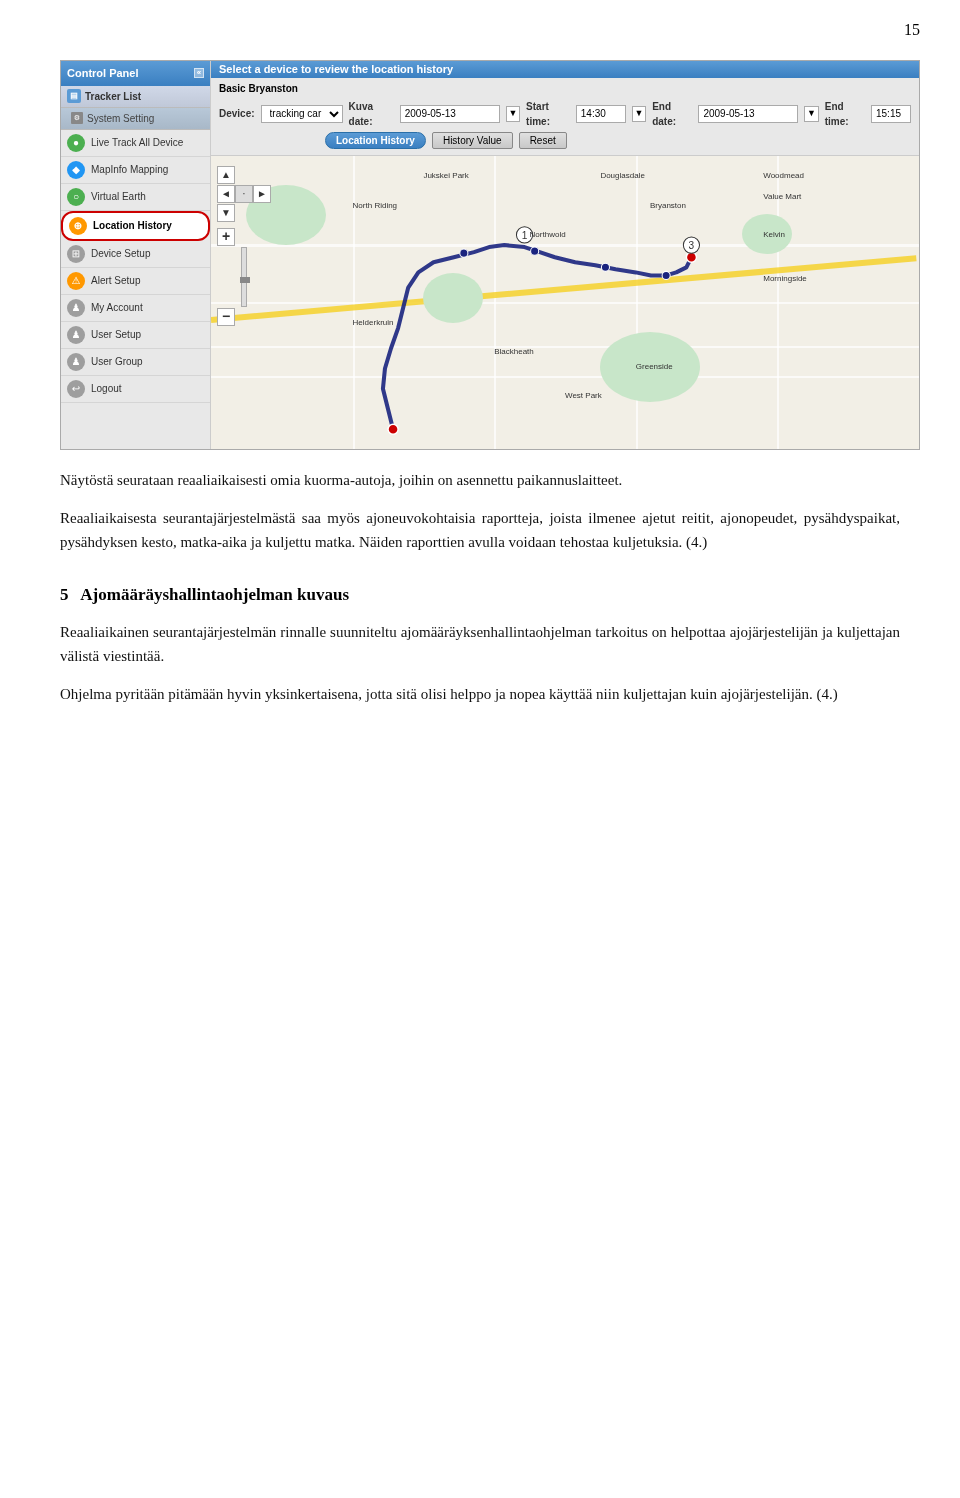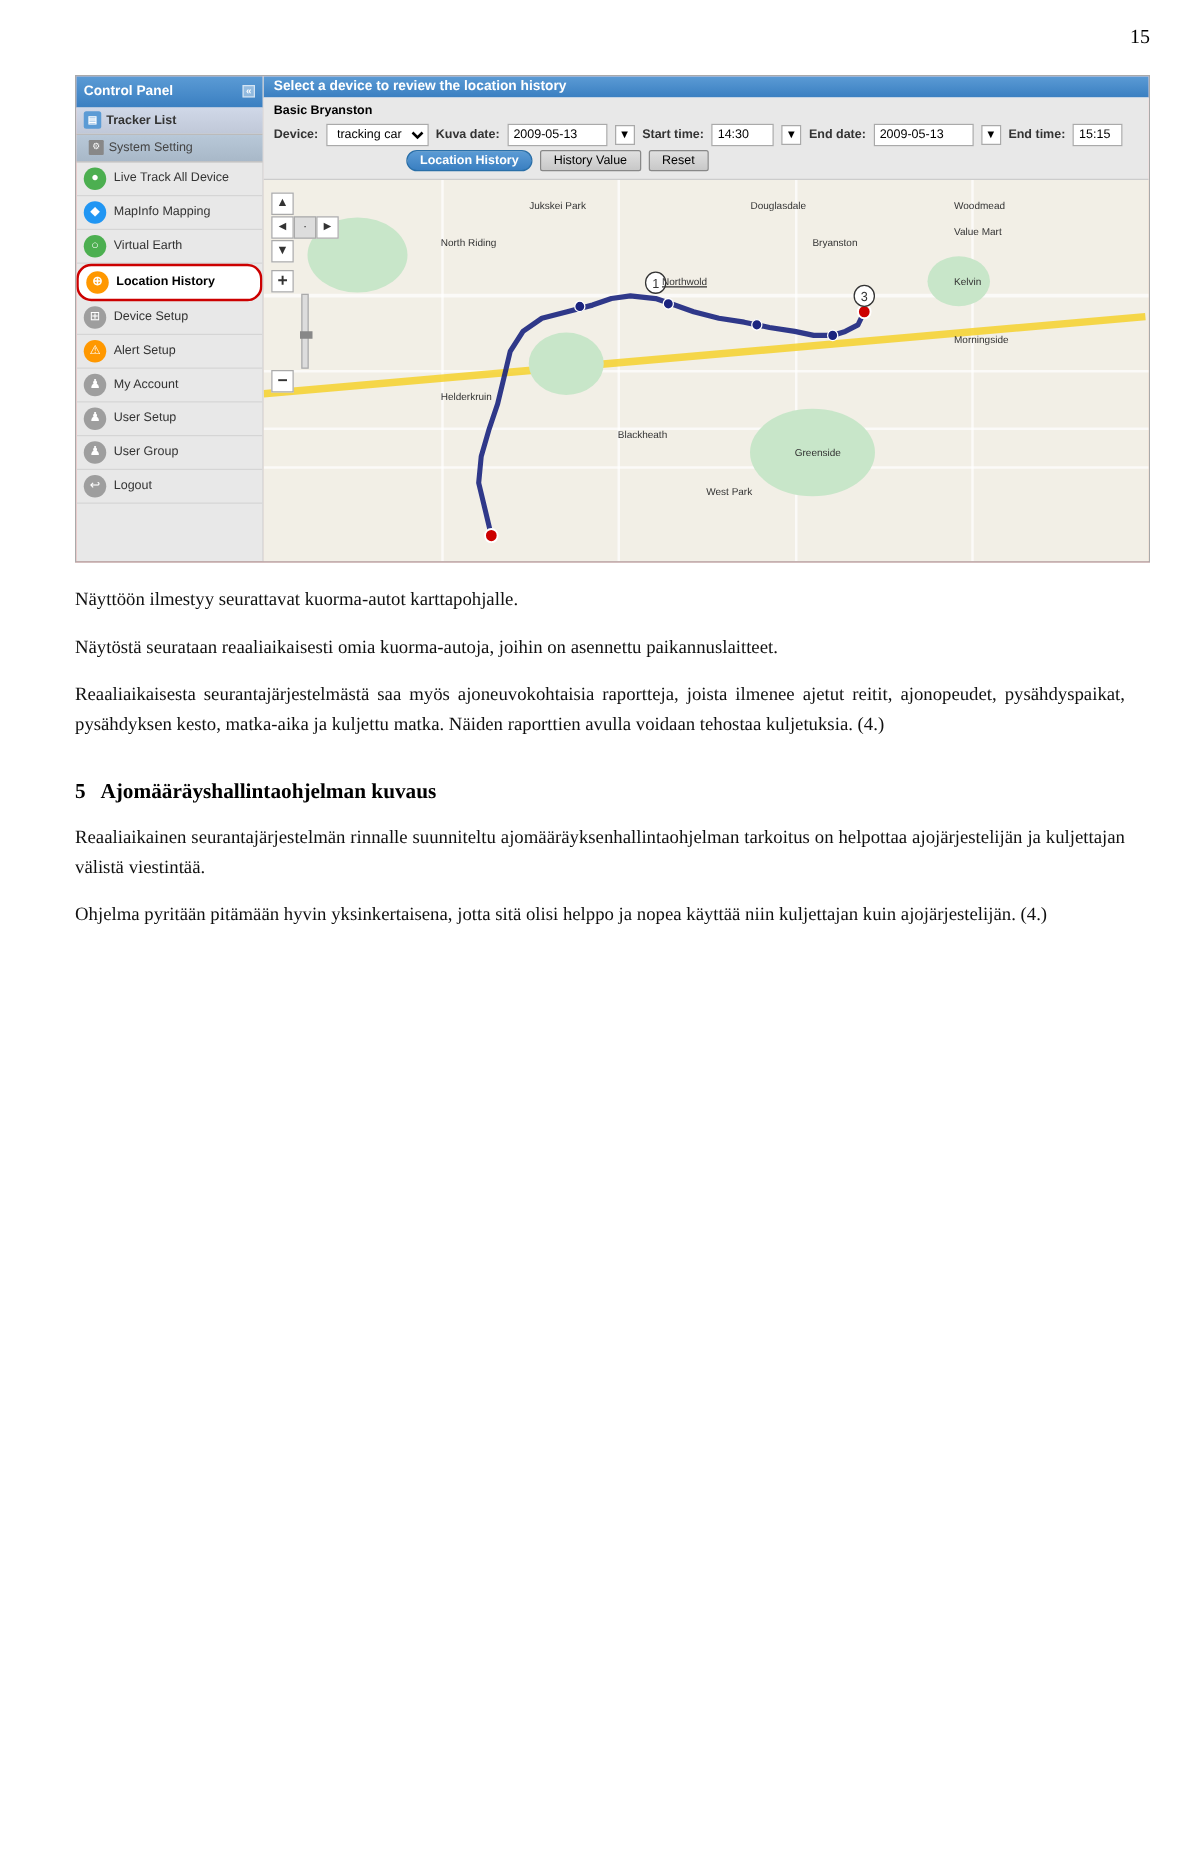--- a/index.html
+++ b/index.html
@@ -35,21 +35,21 @@
       margin-bottom: 18px;
       border: none;
     }
 
     
     .ui-mockup {
       display: flex;
       width: 860px;
       height: 390px;
       border: 1px solid #aaa;
-      background: #fca5a5;
+      background: #14b8a6;
       font-family: Arial, sans-serif;
       font-size: 11px;
       overflow: hidden;
     }
 
     
     .sidebar {
       width: 150px;
       min-width: 150px;
       background: #e8e8e8;
@@ -219,21 +219,21 @@
       font-size: 10px;
       height: 18px;
     }
 
     .control-input {
       background: white;
       border: 1px solid #aaa;
       padding: 1px 4px;
       font-size: 10px;
       height: 18px;
-      width: 80px;
+      width: 100px;
     }
 
     .date-btn {
       width: 16px;
       height: 16px;
       background: white;
       border: 1px solid #aaa;
       display: flex;
       align-items: center;
       justify-content: center;
@@ -515,21 +515,21 @@
 
               <circle cx="310" cy="78" r="8" fill="white" stroke="#333" stroke-width="1"></circle>
               <text x="310" y="82" text-anchor="middle" font-size="10" fill="#333">1</text>
               <circle cx="475" cy="88" r="8" fill="white" stroke="#333" stroke-width="1"></circle>
               <text x="475" y="92" text-anchor="middle" font-size="10" fill="#333">3</text>
             </svg>
 
             <div class="map-label" style="top:5%; left:30%;">Jukskei Park</div>
             <div class="map-label" style="top:5%; left:55%;">Douglasdale</div>
             <div class="map-label" style="top:15%; left:20%;">North Riding</div>
-            <div class="map-label" style="top:25%; left:45%;text-decoration:underline;">Northwold</div>
+            <div class="map-label" style="top:25%; left:45%;">Northwold</div>
             <div class="map-label" style="top:15%; left:62%;">Bryanston</div>
             <div class="map-label" style="top:55%; left:20%;">Helderkruin</div>
             <div class="map-label" style="top:65%; left:40%;">Blackheath</div>
             <div class="map-label" style="top:70%; left:60%;">Greenside</div>
             <div class="map-label" style="top:80%; left:50%;">West Park</div>
             <div class="map-label" style="top:5%; left:78%;">Woodmead</div>
             <div class="map-label" style="top:25%; left:78%;">Kelvin</div>
             <div class="map-label" style="top:40%; left:78%;">Morningside</div>
             <div class="map-label" style="top:12%; left:78%;">Value Mart</div>
           </div>
@@ -549,21 +549,20 @@
             </div>
             <div class="map-nav-btn" style="font-size:14px; font-weight:bold;">−</div>
           </div>
         </div>
       </div>
 
     </div>
   </div>
 
 
-  <p class="body-text">Näyttöön ilmestyy seurattavat kuorma-autot karttapohjalle.</p>
   <p class="body-text">Näytöstä seurataan reaaliaikaisesti omia kuorma-autoja, joihin on asennettu paikannuslaitteet.</p>
   <p class="body-text">Reaaliaikaisesta seurantajärjestelmästä saa myös ajoneuvokohtaisia raportteja, joista ilmenee ajetut reitit, ajonopeudet, pysähdyspaikat, pysähdyksen kesto, matka-aika ja kuljettu matka. Näiden raporttien avulla voidaan tehostaa kuljetuksia. (4.)</p>
 
   <p class="section-heading">
     <span>5</span>
     &nbsp;
     <span>Ajomääräyshallintaohjelman kuvaus</span>
   </p>
 
   <p class="body-text">Reaaliaikainen seurantajärjestelmän rinnalle suunniteltu ajomääräyksenhallintaohjelman tarkoitus on helpottaa ajojärjestelijän ja kuljettajan välistä viestintää.</p>

